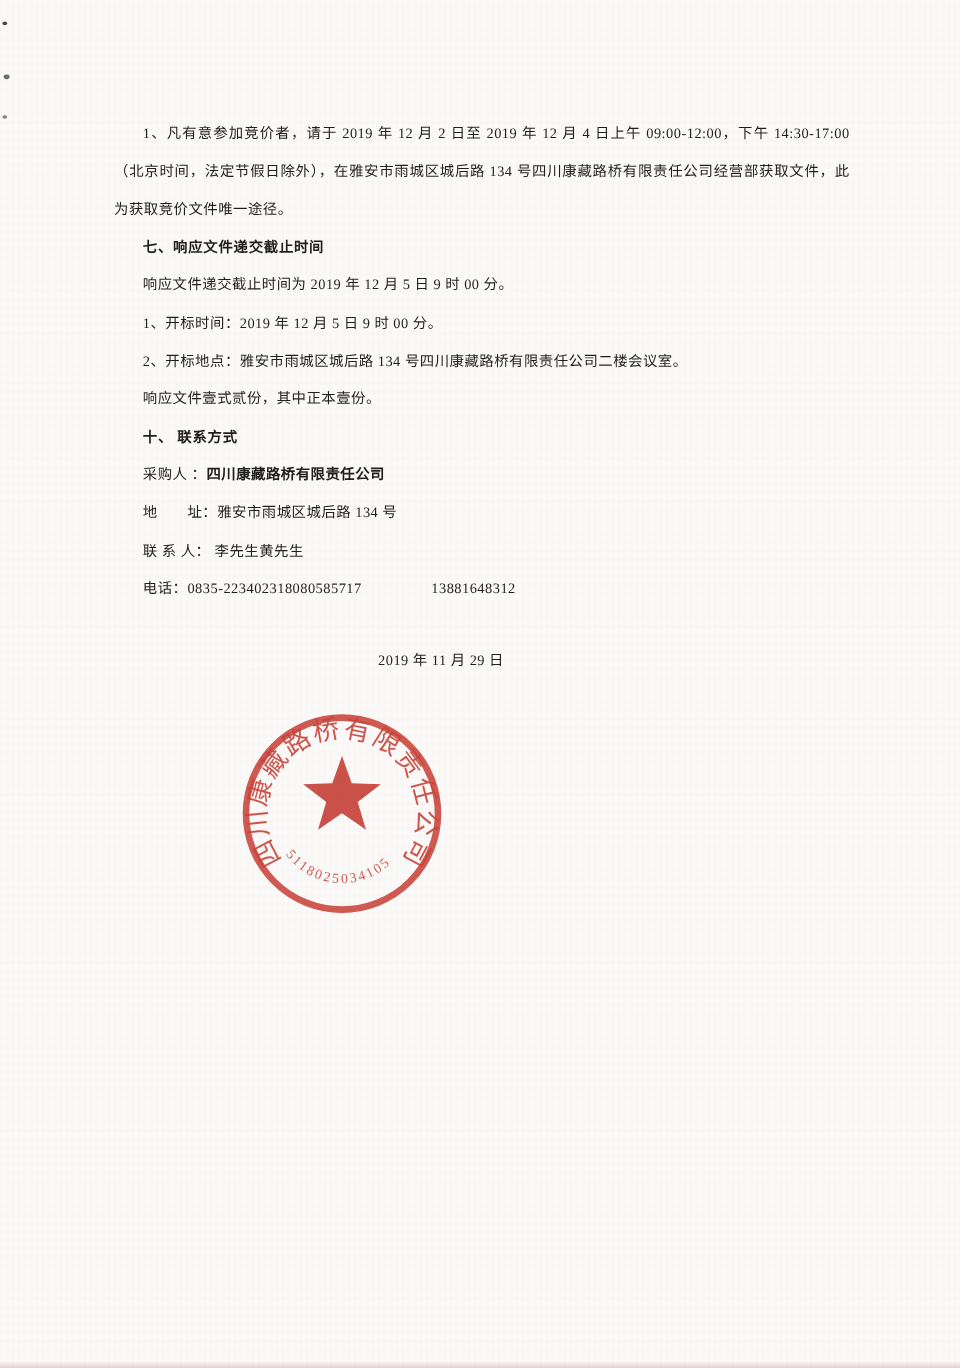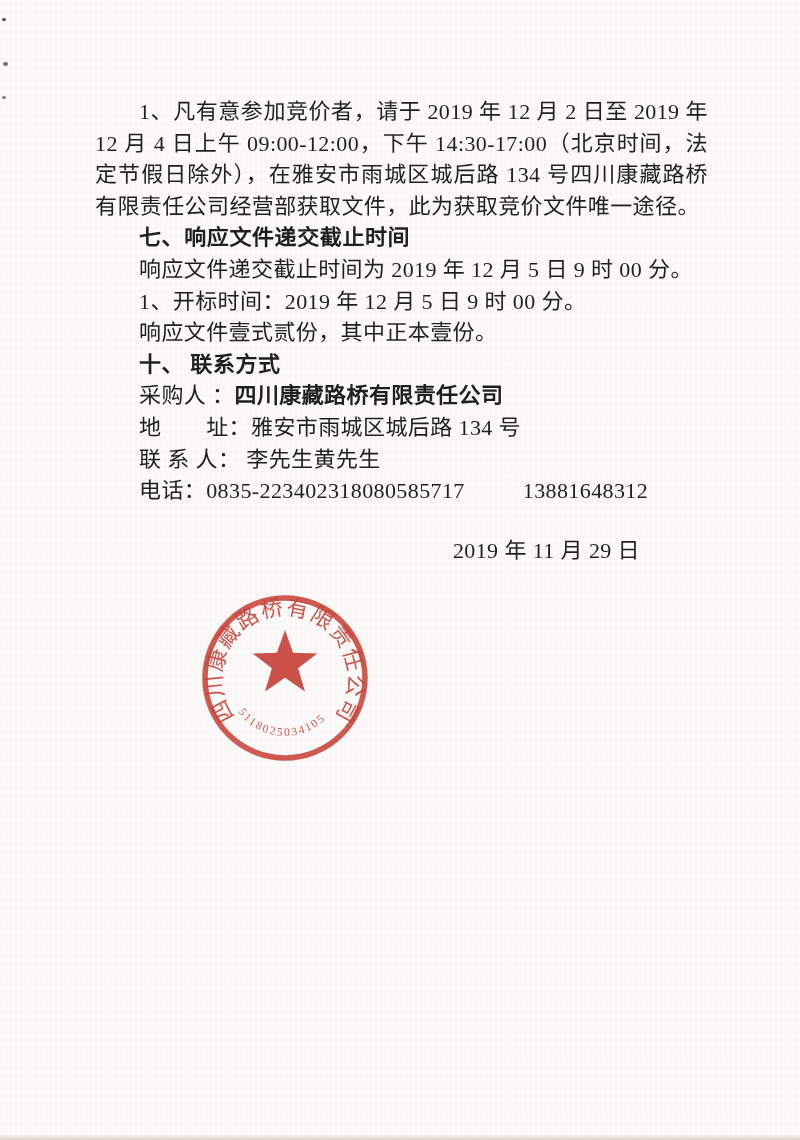--- a/index.html
+++ b/index.html
@@ -10,31 +10,31 @@
     color:#1f1f1f;
   }
   .paper-texture{
     position:absolute;inset:0;pointer-events:none;
     background:
       repeating-linear-gradient(90deg, rgba(0,0,0,0.008) 0 2px, rgba(255,255,255,0) 2px 5px),
       repeating-linear-gradient(0deg, rgba(120,100,90,0.01) 0 3px, rgba(255,255,255,0) 3px 7px);
   }
   .content{
     position:absolute;left:95px;top:96px;width:613px;
-    font-size:22px;line-height:31.6px;letter-spacing:.4px;
+    font-size:12px;line-height:31.6px;letter-spacing:.4px;
     text-align:justify;
   }
   .content p{margin:0;text-indent:2em}
   .heading{font-weight:bold;letter-spacing:.6px}
   .bold{font-weight:bold}
   .gap-wide{}
   .gap-mid{}
   .gap-sm{margin-left:58px}
   .date-line{
-    text-indent:0 !important;text-align:right;
+    text-indent:0 !important;text-align:center;
     padding-right:68px;margin-top:28px !important;
   }
   .seal{
     position:absolute;left:190px;top:583px;width:190px;height:190px;
     mix-blend-mode:multiply;opacity:.95;filter:blur(.3px);
     pointer-events:none;
   }
   .speck{position:absolute;background:#4a4a4a;border-radius:50%}
   .speck.s1{left:2px;top:18px;width:4px;height:3px}
   .speck.s2{left:3px;top:62px;width:5px;height:4px;opacity:.8}
@@ -54,20 +54,21 @@
 
 <div class="content">
 
   <p>1、凡有意参加竞价者，请于 2019 年 12 月 2 日至 2019 年 12 月 4 日上午 09:00-12:00，下午 14:30-17:00（北京时间，法定节假日除外），在雅安市雨城区城后路 134 号四川康藏路桥有限责任公司经营部获取文件，此为获取竞价文件唯一途径。</p>
 
 
   <p class="heading">七、响应文件递交截止时间</p>
   <p>响应文件递交截止时间为 2019 年 12 月 5 日 9 时 00 分。</p>
 
   <p>1、开标时间：2019 年 12 月 5 日 9 时 00 分。</p>
+  <p>2、开标地点：雅安市雨城区城后路 134 号四川康藏路桥有限责任公司二楼会议室。</p>
 
   <p>响应文件壹式贰份，其中正本壹份。</p>
 
   <p class="heading">十、 联系方式</p>
 
   <p>
     <span>采购人 ：</span><span class="bold">四川康藏路桥有限责任公司</span>
   </p>
 
   <p>

